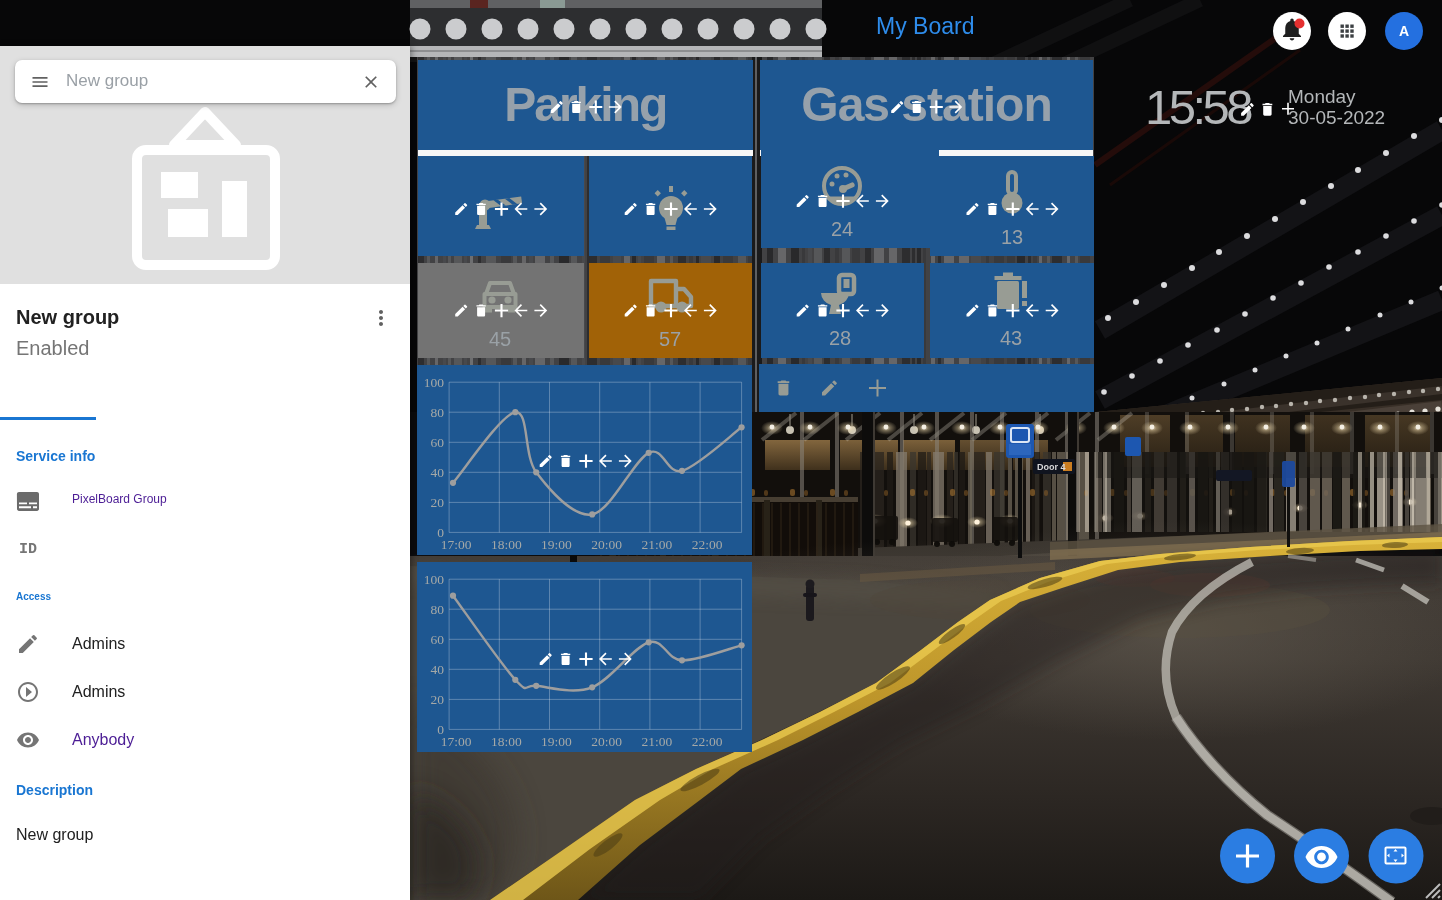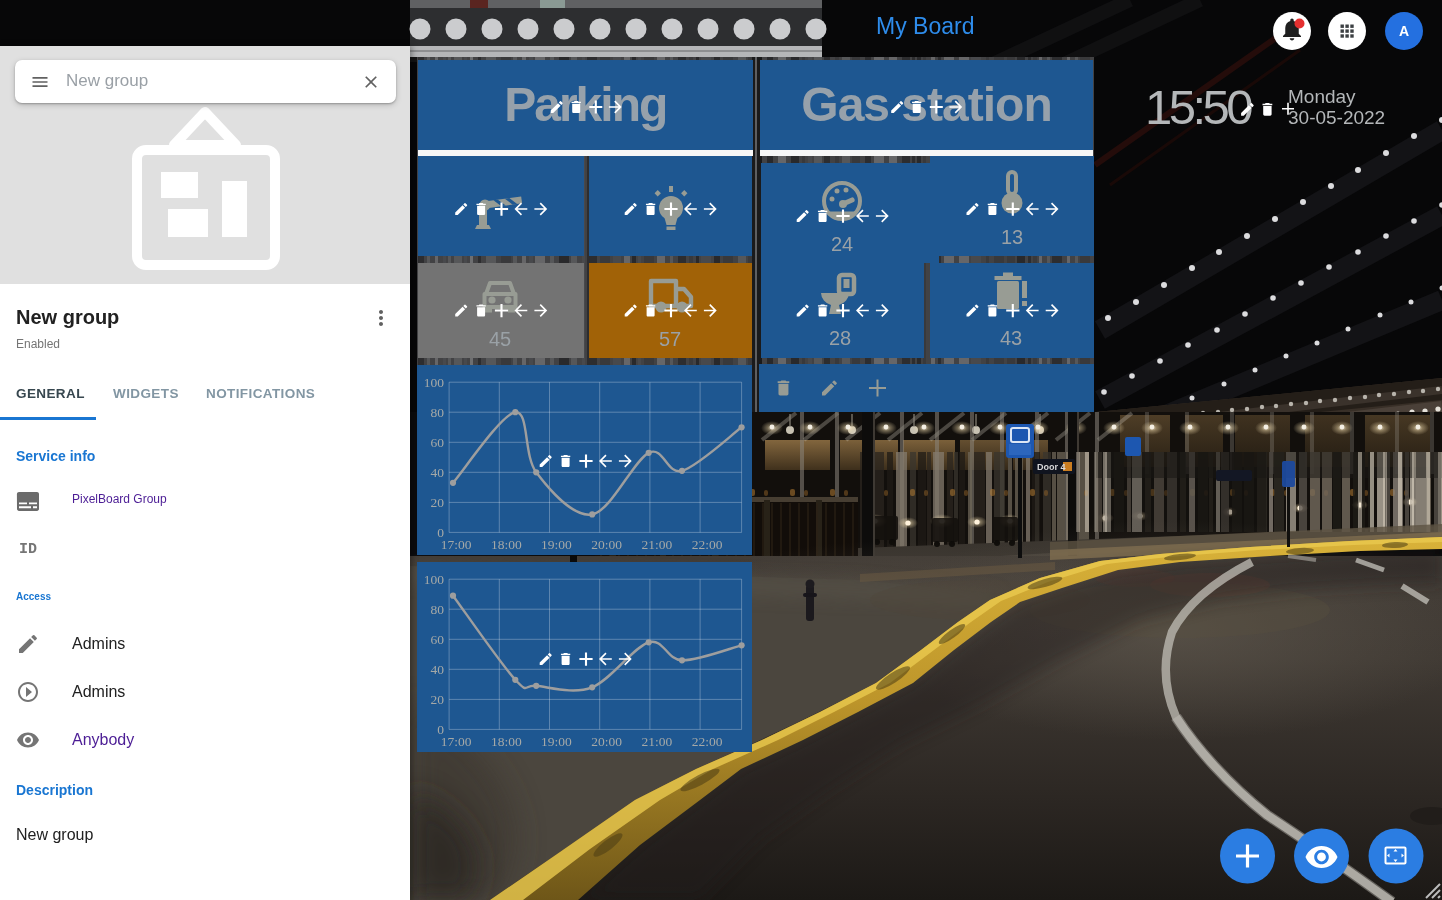--- a/index.html
+++ b/index.html
@@ -604,21 +604,21 @@
     <rect x="84.3" y="19.5" width="3.4" height="3.4" fill="#3c4043"></rect>
     <rect x="74.5" y="24.4" width="3.4" height="3.4" fill="#3c4043"></rect>
     <rect x="79.4" y="24.4" width="3.4" height="3.4" fill="#3c4043"></rect>
     <rect x="84.3" y="24.4" width="3.4" height="3.4" fill="#3c4043"></rect>
     <rect x="74.5" y="29.3" width="3.4" height="3.4" fill="#3c4043"></rect>
     <rect x="79.4" y="29.3" width="3.4" height="3.4" fill="#3c4043"></rect>
     <rect x="84.3" y="29.3" width="3.4" height="3.4" fill="#3c4043"></rect>
     <circle cx="138" cy="26" r="19" fill="#2470e0"></circle>
     <text x="138" y="31" font-size="14" font-weight="bold" fill="#ffffff" text-anchor="middle" font-family="Liberation Sans, sans-serif">A</text>
   </svg>
-<div style="position:absolute;left:1145px;top:79px;font-size:49px;color:#b4b7b9;letter-spacing:-3.5px;">15:50</div>
+<div style="position:absolute;left:1145px;top:79px;font-size:49px;color:#b4b7b9;letter-spacing:-3.5px;">15:58</div>
 <div style="position:absolute;left:1288px;top:86px;font-size:19px;line-height:21px;color:#b4b7b9;">Monday<br>30-05-2022</div>
 <svg style="position:absolute;left:1238px;top:96px" width="60" height="26" viewBox="0 0 60 26">
     <g fill="#ffffff">
       <g transform="translate(1,5) scale(0.7)">
         <path d="M3 17.25V21h3.75L17.81 9.94l-3.75-3.75L3 17.25zM20.71 7.04c.39-.39.39-1.02 0-1.41l-2.34-2.34a.9959.9959 0 0 0-1.41 0l-1.83 1.83 3.75 3.75 1.83-1.83z"></path>
       </g>
       <g transform="translate(21,5) scale(0.7)">
         <path d="M6 19c0 1.1.9 2 2 2h8c1.1 0 2-.9 2-2V7H6v12zM19 4h-3.5l-1-1h-5l-1 1H5v2h14V4z"></path>
       </g>
       <path d="M44 12h5.2V6.8h1.6V12H56v1.6h-5.2v5.2h-1.6v-5.2H44z"></path>
@@ -708,21 +708,21 @@
         <path d="M74.9 52.0h5.55v-5.55h2.1v5.55h5.55v2.1h-5.55v5.55h-2.1v-5.55h-5.55z" transform="translate(0.5,0)"></path>
         <g transform="translate(91.8,43.4) scale(0.8)">
           <path d="M20 11H7.83l5.59-5.59L12 4l-8 8 8 8 1.41-1.41L7.83 13H20v-2z"></path>
         </g>
         <g transform="translate(111.7,43.4) scale(0.8)">
           <path d="M12 4l-1.41 1.41L16.17 11H4v2h12.17l-5.58 5.59L12 20l8-8z"></path>
         </g>
       </g>
     </svg>
   </div>
-<div style="position:absolute;left:761px;top:163px;width:178px;height:100px;background:#1e5791;">
+<div style="position:absolute;left:761px;top:148px;width:178px;height:100px;background:#1e5791;">
     <svg style="position:absolute;left:0;top:0" width="163" height="100" viewBox="0 0 163 100">
       <g fill="none" stroke="#989c94">
         <circle cx="81" cy="38" r="18" stroke-width="4"></circle>
       </g>
       <g fill="#989c94">
         <path d="M66.5 48.5 a18 18 0 0 0 29 0z"></path>
         <circle cx="71.0" cy="36.0" r="2.5"></circle>
         <circle cx="76.0" cy="28.0" r="2.5"></circle>
         <circle cx="85.0" cy="27.0" r="2.5"></circle>
         <circle cx="82.0" cy="41.0" r="4"></circle>
@@ -1036,29 +1036,24 @@
     <div style="position:absolute;left:15px;top:14px;width:381px;height:43px;background:#ffffff;border-radius:7px;box-shadow:0 1px 2px rgba(0,0,0,0.25),0 2px 6px rgba(0,0,0,0.18);">
       <svg style="position:absolute;left:15px;top:12px" width="20" height="20" viewBox="0 0 24 24">
         <path d="M3 18h18v-2H3v2zm0-5h18v-2H3v2zm0-7v2h18V6H3z" fill="#616161"></path>
       </svg>
       <div style="position:absolute;left:51px;top:11px;font-size:17px;color:#9aa0a6;">New group</div>
       <svg style="position:absolute;right:15px;top:12px" width="20" height="20" viewBox="0 0 24 24">
         <path d="M19 6.41L17.59 5 12 10.59 6.41 5 5 6.41 10.59 12 5 17.59 6.41 19 12 13.41 17.59 19 19 17.59 13.41 12z" fill="#616161"></path>
       </svg>
     </div>
     <div style="position:absolute;left:16px;top:260px;font-size:20px;font-weight:bold;color:#212121;">New group</div>
-    <div style="position:absolute;left:16px;top:291px;font-size:12px;color:#757575;">Enabled</div>
+    <div style="position:absolute;left:16px;top:291px;font-size:20px;color:#757575;">Enabled</div>
     <svg style="position:absolute;left:369px;top:260px" width="24" height="24" viewBox="0 0 24 24">
       <path d="M12 8c1.1 0 2-.9 2-2s-.9-2-2-2-2 .9-2 2 .9 2 2 2zm0 2c-1.1 0-2 .9-2 2s.9 2 2 2 2-.9 2-2-.9-2-2-2zm0 6c-1.1 0-2 .9-2 2s.9 2 2 2 2-.9 2-2-.9-2-2-2z" fill="#616161"></path>
     </svg>
-    <div style="position:absolute;left:0;top:340px;width:410px;height:34px;font-size:13.5px;font-weight:bold;letter-spacing:0.4px;color:#8296a3;">
-      <span style="position:absolute;left:16px;color:#37474f;">GENERAL</span>
-      <span style="position:absolute;left:113px;">WIDGETS</span>
-      <span style="position:absolute;left:206px;">NOTIFICATIONS</span>
-    </div>
     <div style="position:absolute;left:0;top:371px;width:96px;height:3px;background:#1976d2;"></div>
     <div style="position:absolute;left:16px;top:402px;font-size:14px;font-weight:bold;color:#1976d2;">Service info</div>
     <svg style="position:absolute;left:16px;top:446px" width="24" height="20" viewBox="0 0 24 20">
       <path d="M21 0H3C1.9 0 .9.9.9 2L1 18c0 1.1.9 2 2 2h18c1.1 0 2-.9 2-2V2c0-1.1-.9-2-2-2zM3 11h8v2H3v-2zm10 0h8v2h-8v-2zM3 15h12v2H3v-2zm14 0h4v2h-4v-2z" transform="scale(1,0.95)" fill="#6b6b6b"></path>
     </svg>
     <div style="position:absolute;left:72px;top:446px;font-size:12px;color:#4c1d95;text-align:center;">PixelBoard Group</div>
     <div style="position:absolute;left:19px;top:495px;font-size:15px;font-weight:bold;color:#757575;font-family:Liberation Mono,monospace;">ID</div>
     <div style="position:absolute;left:16px;top:545px;font-size:10px;font-weight:bold;color:#1976d2;">Access</div>
     <svg style="position:absolute;left:16px;top:586px" width="24" height="24" viewBox="0 0 24 24">
       <path d="M3 17.25V21h3.75L17.81 9.94l-3.75-3.75L3 17.25zM20.71 7.04c.39-.39.39-1.02 0-1.41l-2.34-2.34a.9959.9959 0 0 0-1.41 0l-1.83 1.83 3.75 3.75 1.83-1.83z" fill="#757575"></path>

